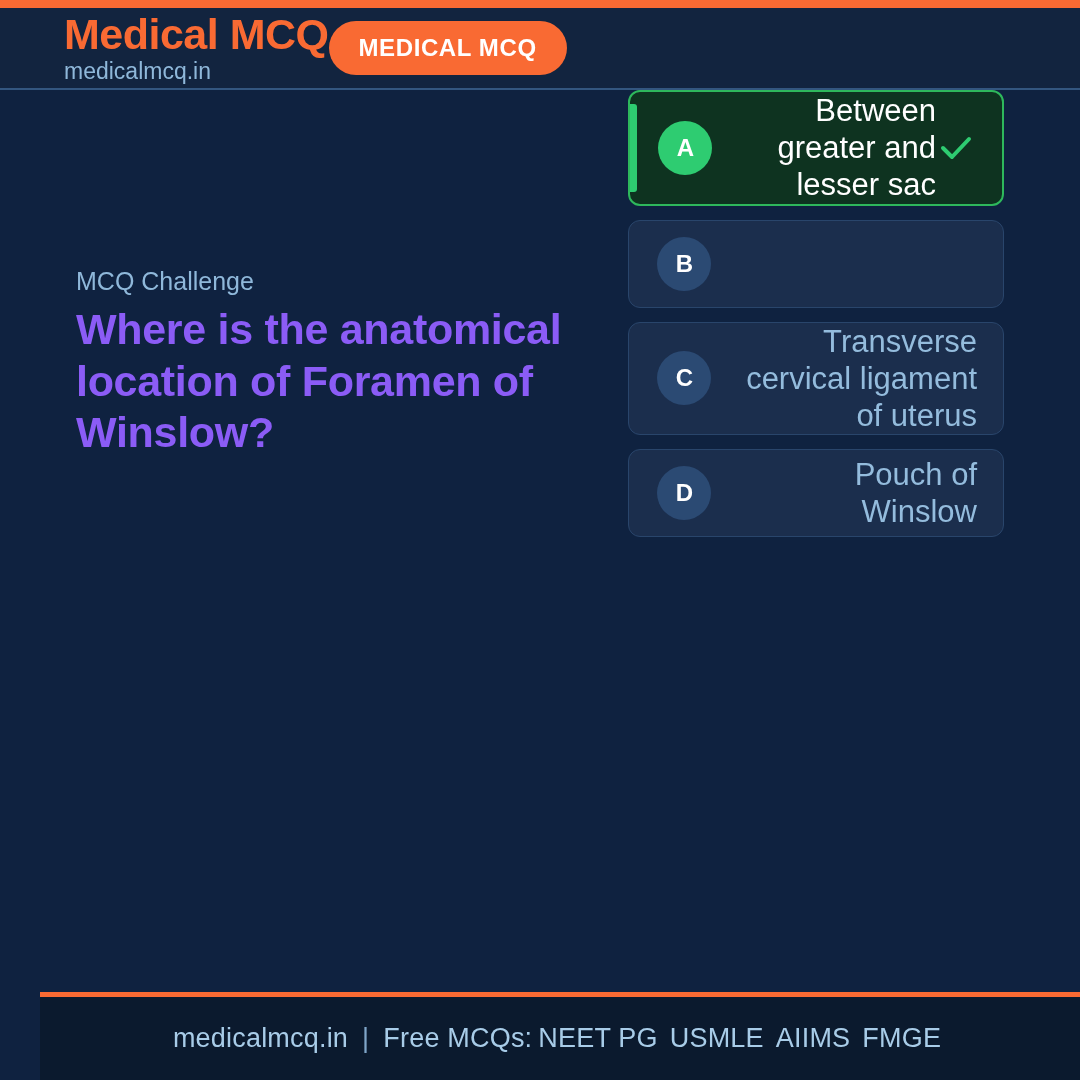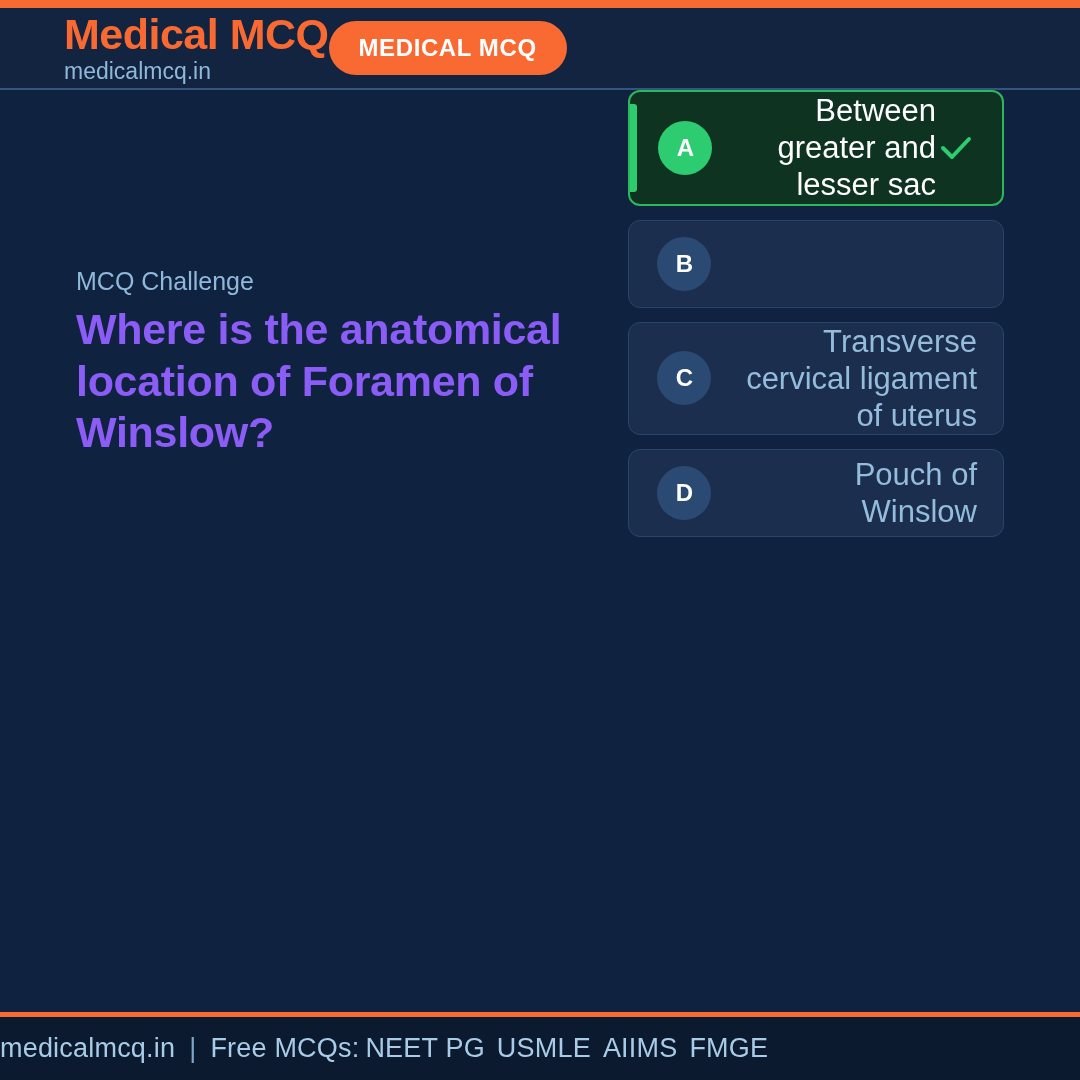--- a/index.html
+++ b/index.html
@@ -196,25 +196,27 @@
     color: #ffffff;
   }
 
   .option.correct .check {
     display: block;
   }
 
   
   .footer {
     flex: 0 0 auto;
-    height: 68px;
+    height: 88px;
     background: #0b1a2e;
     border-top: 5px solid #f96a33;
     display: flex;
     align-items: center;
+    justify-content: center;
+    margin-left: 40px;
   }
 
   .footer-text {
     font-size: 27px;
     color: #a8cce8;
     letter-spacing: 0.2px;
     white-space: nowrap;
   }
 
   .footer-sep {

